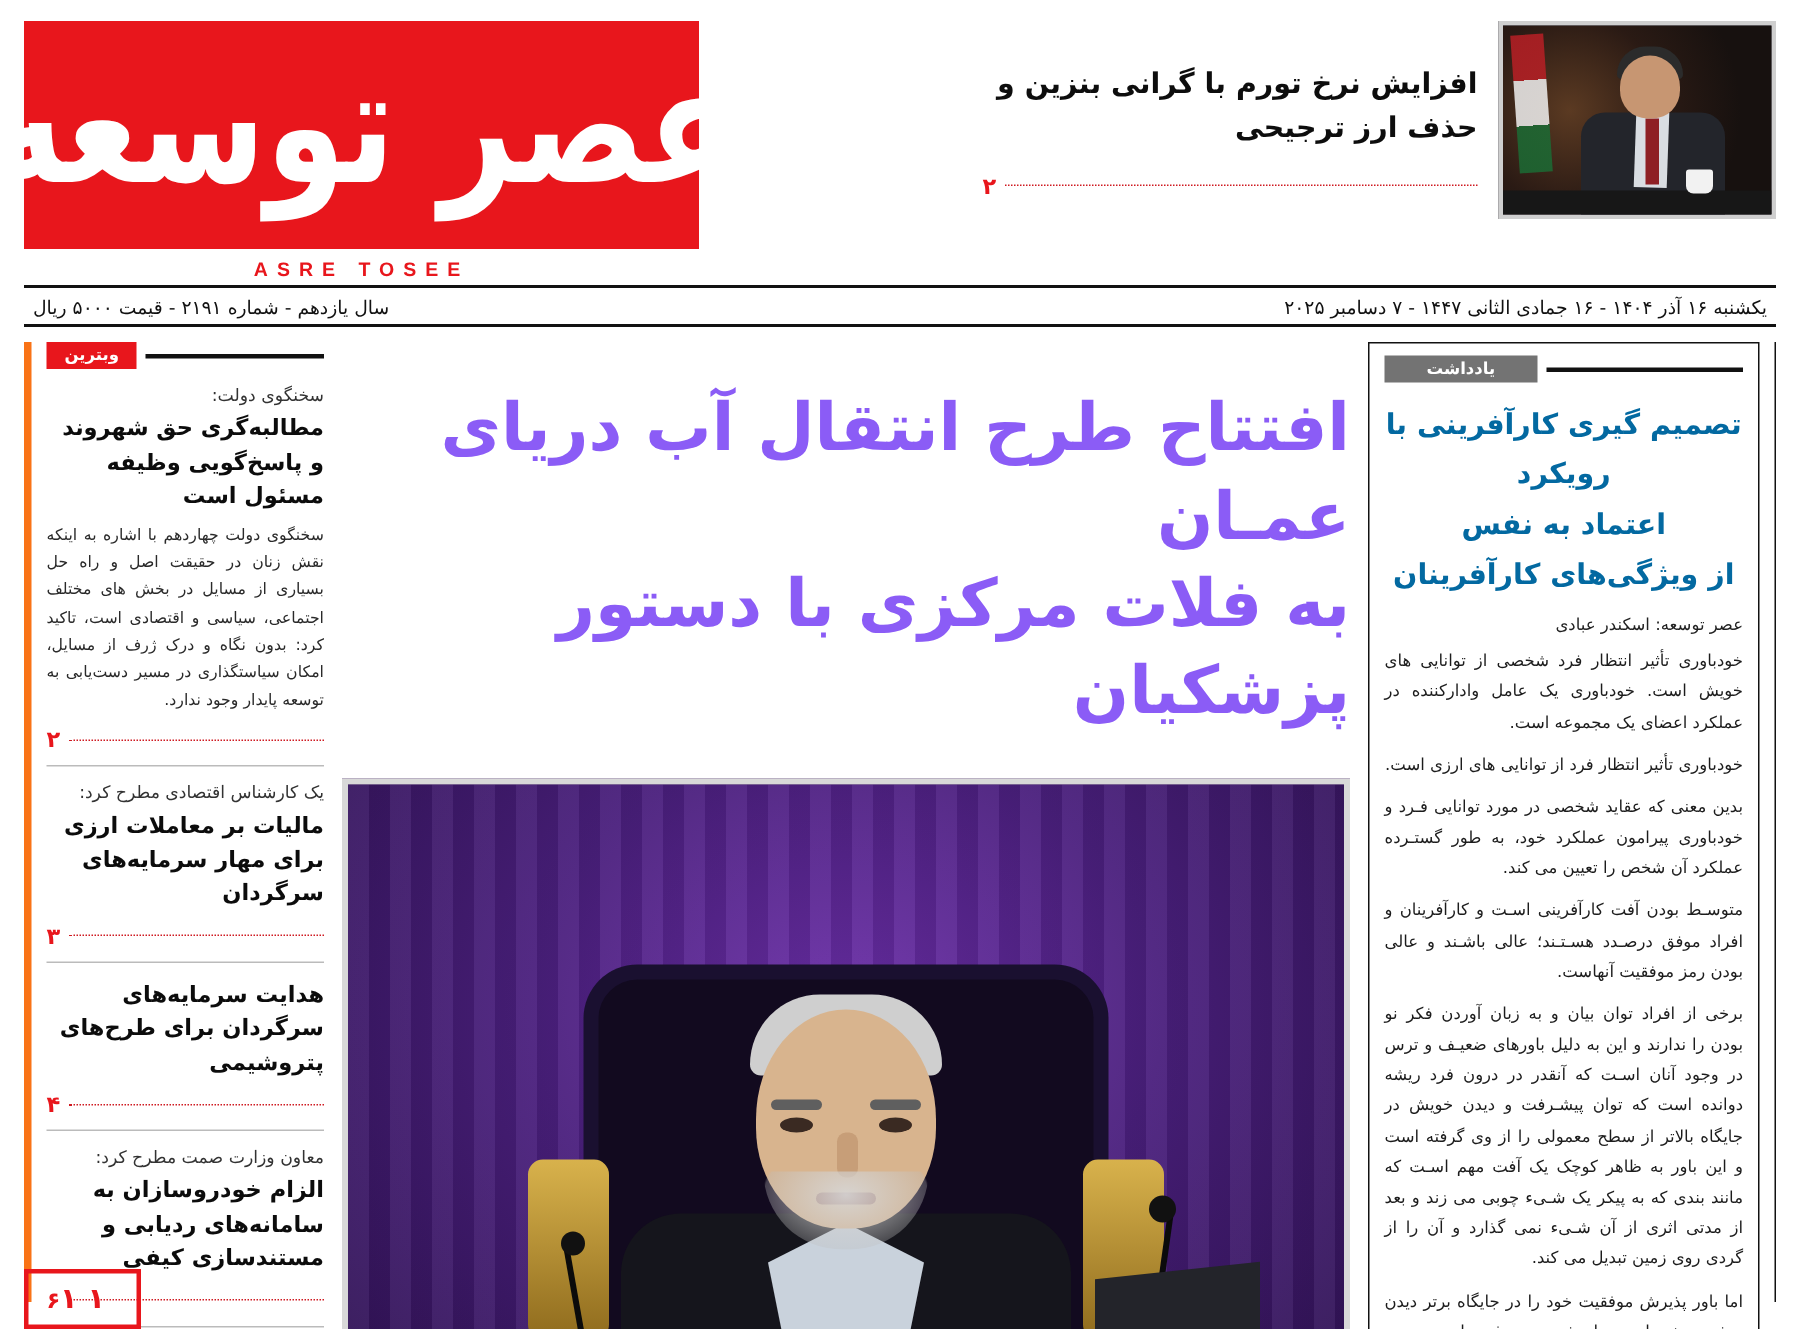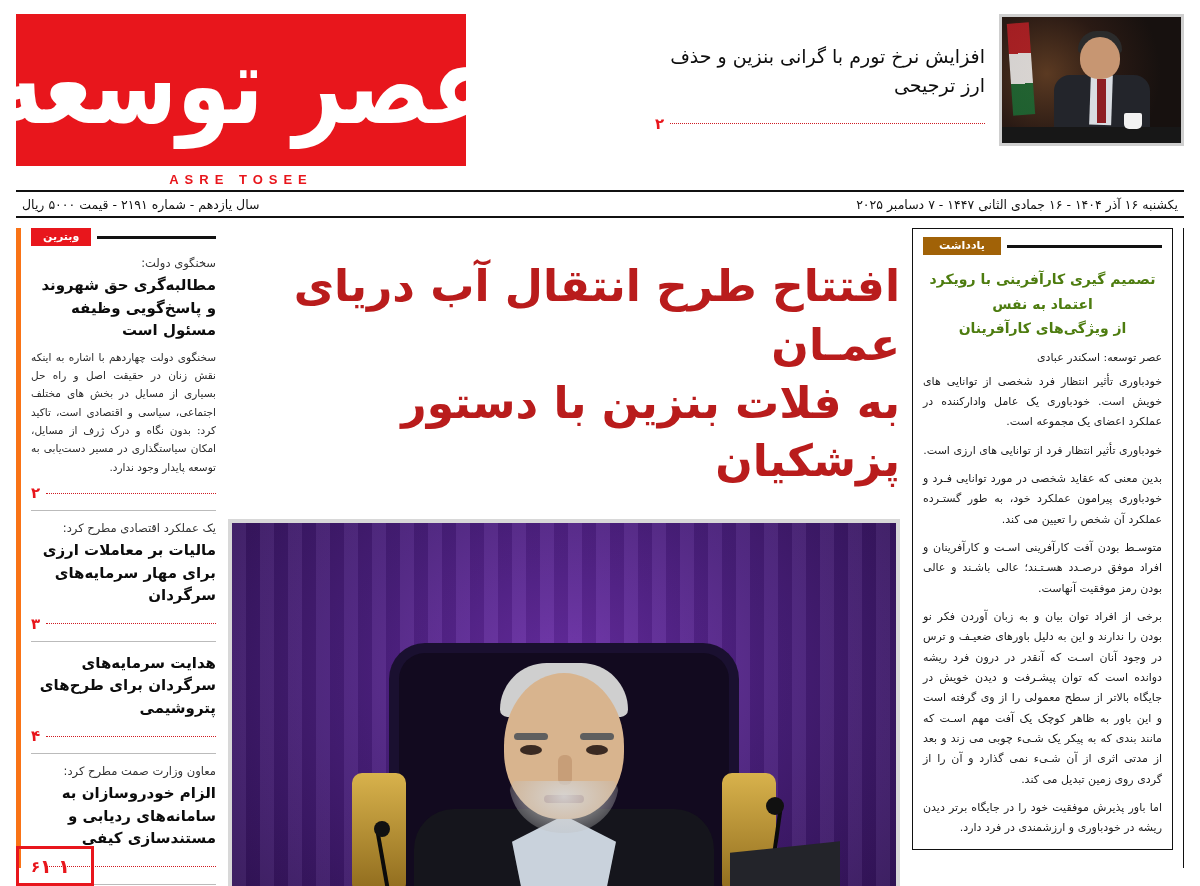--- a/index.html
+++ b/index.html
@@ -84,21 +84,21 @@
   .tp-hair { position:absolute; left:76px; top:14px; width:44px; height:22px; border-radius:22px 22px 4px 4px; background:#2b2b2b;}
   .tp-body { position:absolute; left:52px; top:58px; width:96px; height:74px; background:#23252b; border-radius:16px 16px 0 0;}
   .tp-shirt{ position:absolute; left:88px; top:58px; width:22px; height:50px; background:#d9dde2; transform: rotate(2deg);}
   .tp-tie  { position:absolute; left:95px; top:62px; width:9px; height:44px; background:#8e1f24;}
   .tp-desk { position:absolute; left:0; bottom:0; width:100%; height:16px; background:#171717;}
   .tp-cup  { position:absolute; left:122px; bottom:14px; width:18px; height:16px; background:#f2f2f2; border-radius:2px 2px 5px 5px;}
 
   .teaser-text { text-align: right; padding-top: 28px; max-width: 330px; }
   .teaser-kicker { font-size: 13px; color: #222; margin-bottom: 8px; }
   .teaser-title {
-    font-size: 19px; font-weight: normal; color: #0d0d0d;
+    font-size: 19px; font-weight: bold; color: #0d0d0d;
     line-height: 1.55; direction: rtl;
   }
   .pagenum-line {
     display: flex; align-items: center; gap: 6px;
     margin-top: 14px; justify-content: flex-end; direction: ltr;
     width: 330px;
   }
   .dotline { flex: 1; height: 0; border-top: 1px dotted #cf1b22; }
   .pgnum {
     color: #e8161c; font-size: 15px; font-weight: bold;
@@ -163,21 +163,21 @@
     display:flex; align-items:center; gap:6px; direction: ltr; margin-top:8px;
   }
   .sb-foot .dotline { border-top:1px dotted #cf1b22; }
   .sb-sep { border-top:1px solid #bbb; margin-top:8px; }
 
   
   .headline {
     text-align: right;
     direction: rtl;
     font-weight: bold;
-    color: #b91c1c;
+    color: #8b5cf6;
     font-size: 44px;
     line-height: 1.32;
     letter-spacing: -1px;
   }
   .headline .l2 { display:block; }
   .photo-main {
     margin-top: 14px;
     width: 100%;
     height: 440px;
     border: 4px solid #d8d8d8;
@@ -229,25 +229,25 @@
   .pm-mic1 { position:absolute; right:120px; bottom:52px; width:4px; height:96px; background:#0b0b0b; transform:rotate(8deg);}
   .pm-mic1b{ position:absolute; right:112px; bottom:140px; width:18px; height:18px; border-radius:50%; background:#111;}
   .pm-mic2 { position:absolute; left:150px; bottom:52px; width:4px; height:70px; background:#0b0b0b; transform:rotate(-10deg);}
   .pm-mic2b{ position:absolute; left:142px; bottom:118px; width:16px; height:16px; border-radius:50%; background:#111;}
   .pm-laptop{ position:absolute; right:56px; bottom:50px; width:110px; height:58px; background:#23242a; transform: skewY(-6deg);}
 
   
   .note-label {
     display:flex; align-items:center; gap:6px;
   }
-  .note-tag { background:#a16207; color:#fff; font-size:11px; font-weight:bold; padding:2px 16px 3px; }
+  .note-tag { background:#737373; color:#fff; font-size:11px; font-weight:bold; padding:2px 28px 3px; }
   .note-rule { flex:1; height:3px; background:#111; }
   .note-title {
     margin-top: 12px;
-    font-size: 14px; font-weight: bold; line-height: 1.75; text-align:center; color:#4d7c0f;
+    font-size: 19px; font-weight: bold; line-height: 1.75; text-align:center; color:#0369a1;
   }
   .note-byline { font-size: 11px; margin-top: 10px; color:#222;}
   .note-p {
     font-size: 11px; line-height: 1.85; text-align: justify; margin-top: 8px; color:#1c1c1c;
   }
   .note-box { border: 1px solid #111; padding: 8px 10px 10px 10px; }
 
   
   .corner-mark {
     position:absolute; left:16px; bottom:0; width:78px; height:40px;
@@ -316,21 +316,21 @@
         <div class="note-p">متوسـط بودن آفت کارآفرینی اسـت و کارآفرینان و افراد موفق درصـدد هسـتـند؛ عالی باشـند و عالی بودن رمز موفقیت آنهاست.</div>
         <div class="note-p">برخی از افراد توان بیان و به زبان آوردن فکر نو بودن را ندارند و این به دلیل باورهای ضعیـف و ترس در وجود آنان اسـت که آنقدر در درون فرد ریشه دوانده است که توان پیشـرفت و دیدن خویش در جایگاه بالاتر از سطح معمولی را از وی گرفته است و این باور به ظاهر کوچک یک آفت مهم اسـت که مانند بندی که به پیکر یک شـیء چوبی می زند و بعد از مدتی اثری از آن شـیء نمی گذارد و آن را از گردی روی زمین تبدیل می کند.</div>
         <div class="note-p">اما باور پذیرش موفقیت خود را در جایگاه برتر دیدن ریشه در خودباوری و ارزشمندی در فرد دارد.</div>
 
       </div>
     </div>
 
     <div class="col-center">
       <h1 class="headline">
         <span class="l2">افتتاح طرح انتقال آب دریای عمـان</span>
-        <span class="l2">به فلات بنزین با دستور پزشکیان</span>
+        <span class="l2">به فلات مرکزی با دستور پزشکیان</span>
       </h1>
 
       <div class="photo-main">
         <div class="pm-bg"></div>
           <div class="pm-curtain"></div>
         <div class="pm-chair-back"></div>
         <div class="pm-gold-l"></div>
           <div class="pm-gold-r"></div>
         <div class="pm-body"></div>
           <div class="pm-shirt"></div>
@@ -364,21 +364,21 @@
         <div class="sb-head">مطالبه‌گری حق شهروند و پاسخ‌گویی وظیفه مسئول است</div>
         <div class="sb-body">سخنگوی دولت چهاردهم با اشاره به اینکه نقش زنان در حقیقت اصل و راه حل بسیاری از مسایل در بخش های مختلف اجتماعی، سیاسی و اقتصادی است، تاکید کرد: بدون نگاه و درک ژرف از مسایل، امکان سیاستگذاری در مسیر دست‌یابی به توسعه پایدار وجود ندارد.</div>
         <div class="sb-foot">
           <span class="pgnum">۲</span>
           <span class="dotline"></span>
         </div>
       </div>
       <div class="sb-sep"></div>
 
       <div class="sb-item">
-        <div class="sb-kicker">یک عملکرد اقتصادی مطرح کرد:</div>
+        <div class="sb-kicker">یک کارشناس اقتصادی مطرح کرد:</div>
         <div class="sb-head">مالیات بر معاملات ارزی برای مهار سرمایه‌های سرگردان</div>
         <div class="sb-foot">
           <span class="pgnum">۳</span>
           <span class="dotline"></span>
         </div>
       </div>
       <div class="sb-sep"></div>
 
       <div class="sb-item">
         <div class="sb-head">هدایت سرمایه‌های سرگردان برای طرح‌های پتروشیمی</div>

